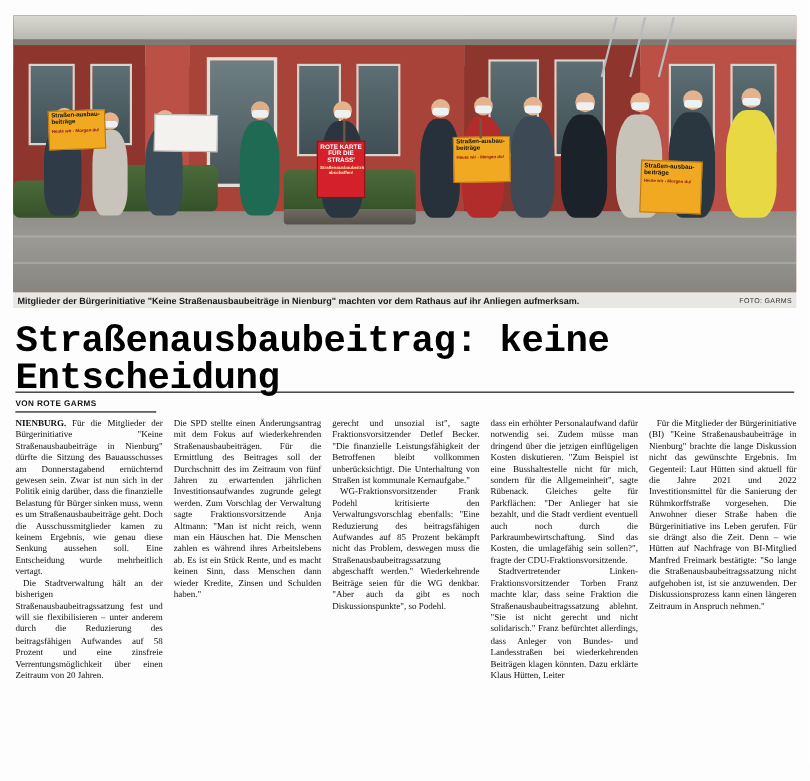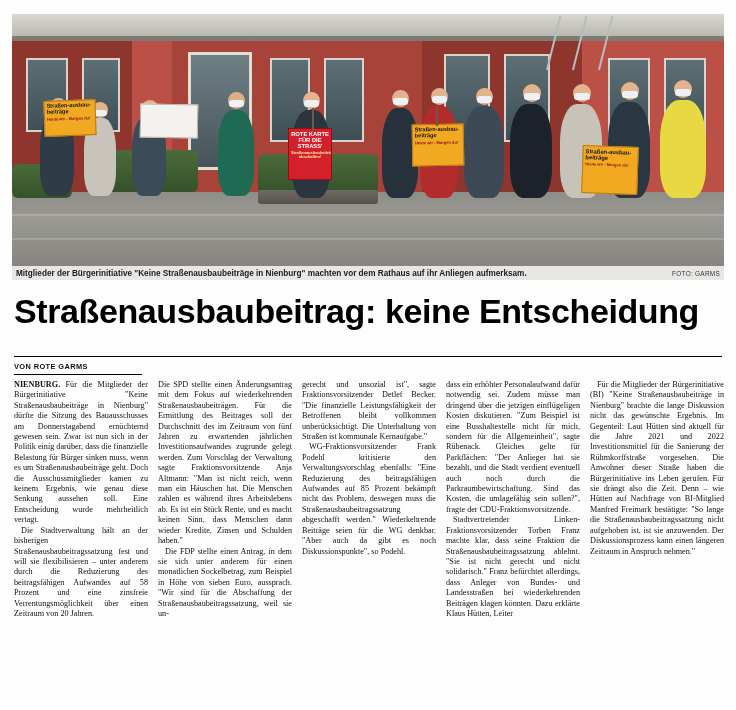--- a/index.html
+++ b/index.html
@@ -164,21 +164,21 @@
     letter-spacing: .3px;
     white-space: nowrap;
   }
 
   
   .headline {
     position: absolute;
     left: 14px;
     top: 294px;
     width: 708px;
-    font-family: Liberation Sans, sans-serif;
+    font-family: Liberation Mono, monospace;
     font-weight: bold;
     font-size: 34px;
     letter-spacing: -0.4px;
     color: #000;
     line-height: 1;
   }
   .subhead {
     position: absolute;
     left: 14px;
     top: 336px;
@@ -376,21 +376,20 @@
 
   <div class="cols">
 
     <div class="col">
       <p class="first"><span class="dropcity">NIENBURG.</span> Für die Mitglieder der Bürgerinitiative "Keine Straßenausbaubeiträge in Nienburg" dürfte die Sitzung des Bauausschusses am Donnerstagabend ernüchternd gewesen sein. Zwar ist nun sich in der Politik einig darüber, dass die finanzielle Belastung für Bürger sinken muss, wenn es um Straßenausbaubeiträge geht. Doch die Ausschussmitglieder kamen zu keinem Ergebnis, wie genau diese Senkung aussehen soll. Eine Entscheidung wurde mehrheitlich vertagt.</p>
       <p>Die Stadtverwaltung hält an der bisherigen Straßenausbaubeitragssatzung fest und will sie flexibilisieren – unter anderem durch die Reduzierung des beitragsfähigen Aufwandes auf 58 Prozent und eine zinsfreie Verrentungsmöglichkeit über einen Zeitraum von 20 Jahren.</p>
     </div>
 
     <div class="col">
       <p class="first">Die SPD stellte einen Änderungsantrag mit dem Fokus auf wiederkehrenden Straßenausbaubeiträgen. Für die Ermittlung des Beitrages soll der Durchschnitt des im Zeitraum von fünf Jahren zu erwartenden jährlichen Investitionsaufwandes zugrunde gelegt werden. Zum Vorschlag der Verwaltung sagte Fraktionsvorsitzende Anja Altmann: "Man ist nicht reich, wenn man ein Häuschen hat. Die Menschen zahlen es während ihres Arbeitslebens ab. Es ist ein Stück Rente, und es macht keinen Sinn, dass Menschen dann wieder Kredite, Zinsen und Schulden haben."</p>
-      <p>Die FDP stellte einen Antrag, in dem sie sich unter anderem für einen monatlichen Sockelbetrag, zum Beispiel in Höhe von sieben Euro, aussprach. "Wir sind für die Abschaffung der Straßenausbaubeitragssatzung, weil sie un-</p>
     </div>
 
     <div class="col">
       <p class="first">gerecht und unsozial ist", sagte Fraktionsvorsitzender Detlef Becker. "Die finanzielle Leistungsfähigkeit der Betroffenen bleibt vollkommen unberücksichtigt. Die Unterhaltung von Straßen ist kommunale Kernaufgabe."</p>
       <p>WG-Fraktionsvorsitzender Frank Podehl kritisierte den Verwaltungsvorschlag ebenfalls: "Eine Reduzierung des beitragsfähigen Aufwandes auf 85 Prozent bekämpft nicht das Problem, deswegen muss die Straßenausbaubeitragssatzung abgeschafft werden." Wiederkehrende Beiträge seien für die WG denkbar. "Aber auch da gibt es noch Diskussionspunkte", so Podehl.</p>
     </div>
 
     <div class="col">
       <p class="first">dass ein erhöhter Personalaufwand dafür notwendig sei. Zudem müsse man dringend über die jetzigen einflügeligen Kosten diskutieren. "Zum Beispiel ist eine Busshaltestelle nicht für mich, sondern für die Allgemeinheit", sagte Rübenack. Gleiches gelte für Parkflächen: "Der Anlieger hat sie bezahlt, und die Stadt verdient eventuell auch noch durch die Parkraumbewirtschaftung. Sind das Kosten, die umlagefähig sein sollen?", fragte der CDU-Fraktionsvorsitzende.</p>
       <p>Stadtvertretender Linken-Fraktionsvorsitzender Torben Franz machte klar, dass seine Fraktion die Straßenausbaubeitragssatzung ablehnt. "Sie ist nicht gerecht und nicht solidarisch." Franz befürchtet allerdings, dass Anleger von Bundes- und Landesstraßen bei wiederkehrenden Beiträgen klagen könnten. Dazu erklärte Klaus Hütten, Leiter</p>

